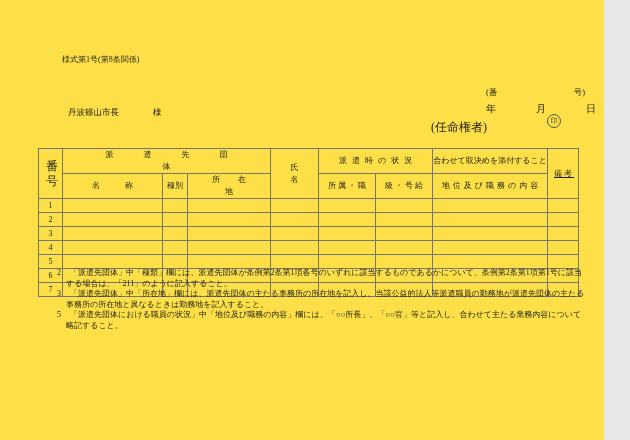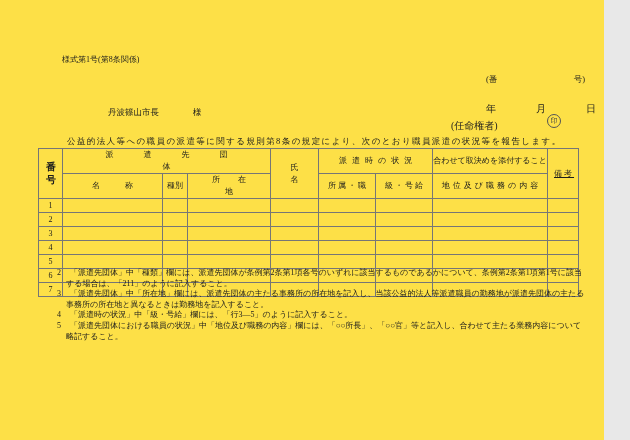--- a/index.html
+++ b/index.html
@@ -6,39 +6,39 @@
   .page {
     position:relative; width:604px; height:440px; background:#fde047;
     font-family:"Liberation Serif","DejaVu Serif",serif; color:#1c1c1c;
     overflow:hidden;
   }
   .abs { position:absolute; white-space:nowrap; }
 
   .form-number { left:62px; top:54px; font-size:8px; }
   .title { left:0; top:67px; width:630px; text-align:center;
            font-size:9.5px; letter-spacing:5.5px; text-indent:14px; }
-  .docnum { left:486px; top:74px; font-size:8.5px; }
+  .docnum { left:486px; top:87px; font-size:8.5px; }
   .dateline { left:486px; top:82px; font-size:10px;margin-top:20px; }
-  .addressee { left:68px; top:107px; font-size:8.5px;margin-left:40px; }
+  .addressee { left:68px; top:107px; font-size:8.5px; }
   .addressee .honorific { margin-left:34px; }
-  .appointer { left:431px; top:119px; font-size:10px;margin-left:20px; }
+  .appointer { left:431px; top:119px; font-size:12px; }
   .seal { left:547px; top:114px; width:12px; height:12px;
           border:1px solid #555; border-radius:50%;
           font-size:7px; line-height:12px; text-align:center; color:#444; }
   .intro { left:67px; top:136px; font-size:8.5px; letter-spacing:1.4px; }
 
   table.report { position:absolute; left:38px; top:148px;
                  border-collapse:collapse; table-layout:fixed; width:540px; }
   table.report th, table.report td {
     border:1px solid #767676; padding:0; font-weight:normal;
     font-size:8px; text-align:center; height:13px; line-height:12px;
     overflow:hidden;
   }
   .c-no-inner { display:inline-block; width:9px; word-break:break-all;
-                line-height:1.25; vertical-align:middle; font-size:10px;font-weight:bold; }
+                line-height:1.25; vertical-align:middle; font-size:12px; }
   .sp-dest   { letter-spacing:30px; padding-left:30px !important; }
   .sp-name   { letter-spacing:25px; padding-left:25px !important; }
   .sp-loc    { letter-spacing:18px; padding-left:18px !important; }
   .sp-person { letter-spacing:16px; padding-left:16px !important; }
   .sp-disp   { letter-spacing:5px;  padding-left:5px  !important;margin-left:17px; }
   .sp-aff    { letter-spacing:2px;  padding-left:2px  !important;font-family:Liberation Serif, serif; }
   .sp-pos    { letter-spacing:3px;  padding-left:3px  !important; }
   .sp-rem    { letter-spacing:2px;  padding-left:2px  !important;text-decoration:underline; }
   .f-small   { font-size:7.3px; }
   .rownum    { font-size:7.5px; }
@@ -58,21 +58,20 @@
   <div class="abs docnum">(番　　　　　　　　　号)</div>
   <div class="abs dateline">年　　　　月　　　　日</div>
 
   <div class="abs addressee">
     <span>丹波篠山市長</span><span class="honorific">様</span>
   </div>
 
   <div class="abs appointer">(任命権者)</div>
   <div class="abs seal">印</div>
 
-  <div class="abs intro">公益的法人等への職員の派遣等に関する規則第8条の規定により、次のとおり職員派遣の状況等を報告します。</div>
 
   <table class="report">
     <colgroup>
       <col style="width:24px">
         <col style="width:100px">
         <col style="width:25px">
       <col style="width:83px">
         <col style="width:48px">
         <col style="width:57px">
       <col style="width:57px">
@@ -177,20 +176,17 @@
     </table>
 
   <div class="notes">
     <div class="note-item">
       <span class="n-num">2</span><span>「派遣先団体」中「種類」欄には、派遣先団体が条例第2条第1項各号のいずれに該当するものであるかについて、条例第2条第1項第1号に該当する場合は、「211」のように記入すること。</span>
     </div>
     <div class="note-item">
       <span class="n-num">3</span><span>「派遣先団体」中「所在地」欄には、派遣先団体の主たる事務所の所在地を記入し、当該公益的法人等派遣職員の勤務地が派遣先団体の主たる事務所の所在地と異なるときは勤務地を記入すること。</span>
     </div>
     <div class="note-item">
-      <span class="n-num">4</span><span>「派遣時の状況」中「級・号給」欄には、「行3―5」のように記入すること。</span>
-    </div>
-    <div class="note-item">
       <span class="n-num">5</span><span>「派遣先団体における職員の状況」中「地位及び職務の内容」欄には、「○○所長」、「○○官」等と記入し、合わせて主たる業務内容について略記すること。</span>
     </div>
   </div>
 
 </div>
 
 </body></html>

